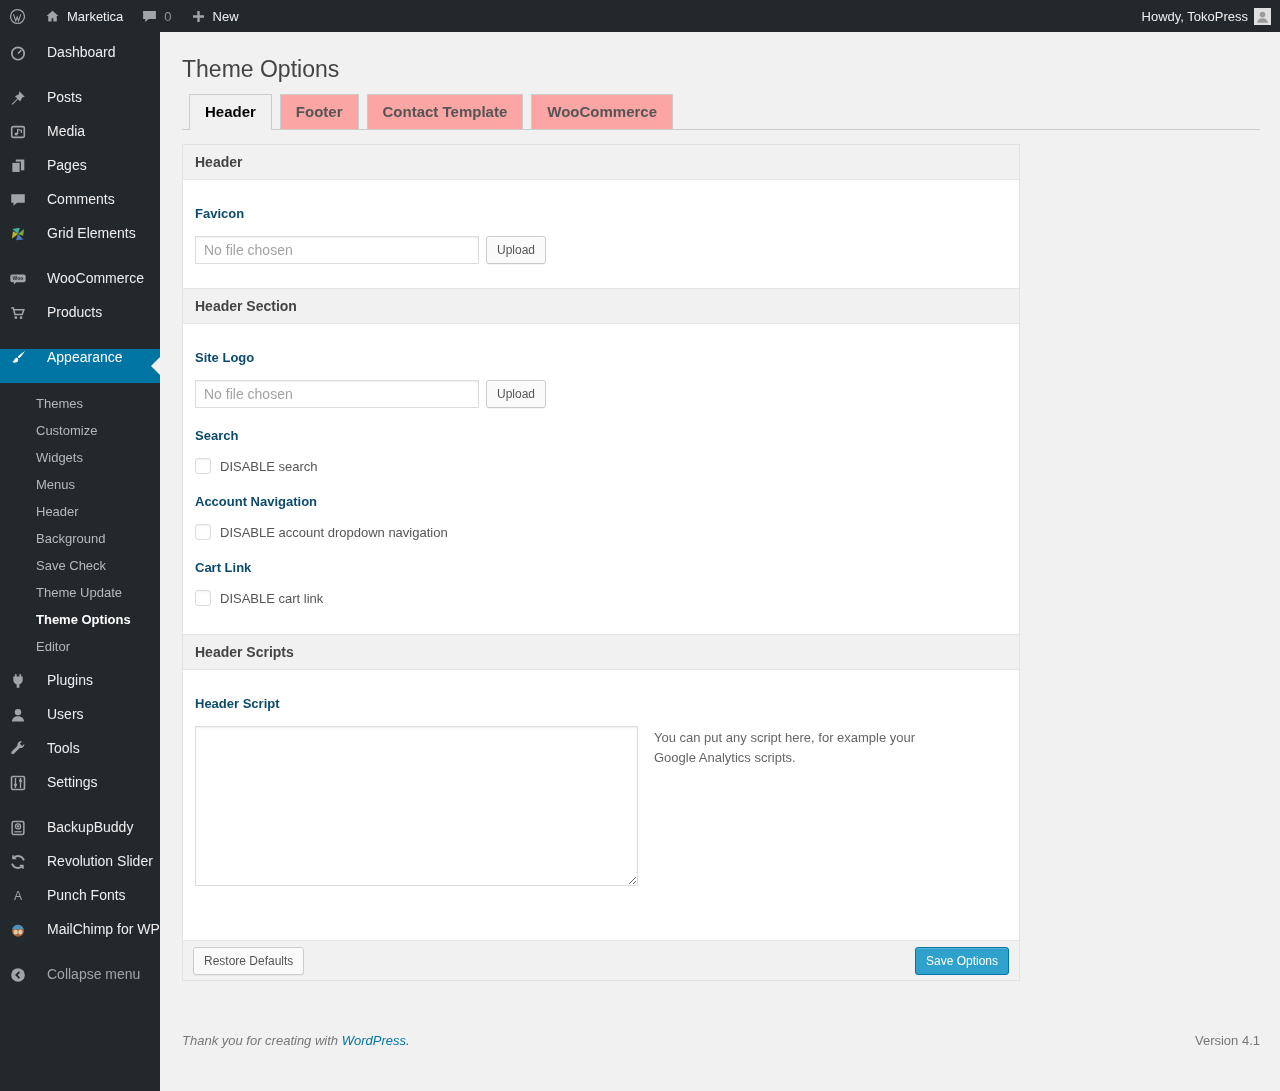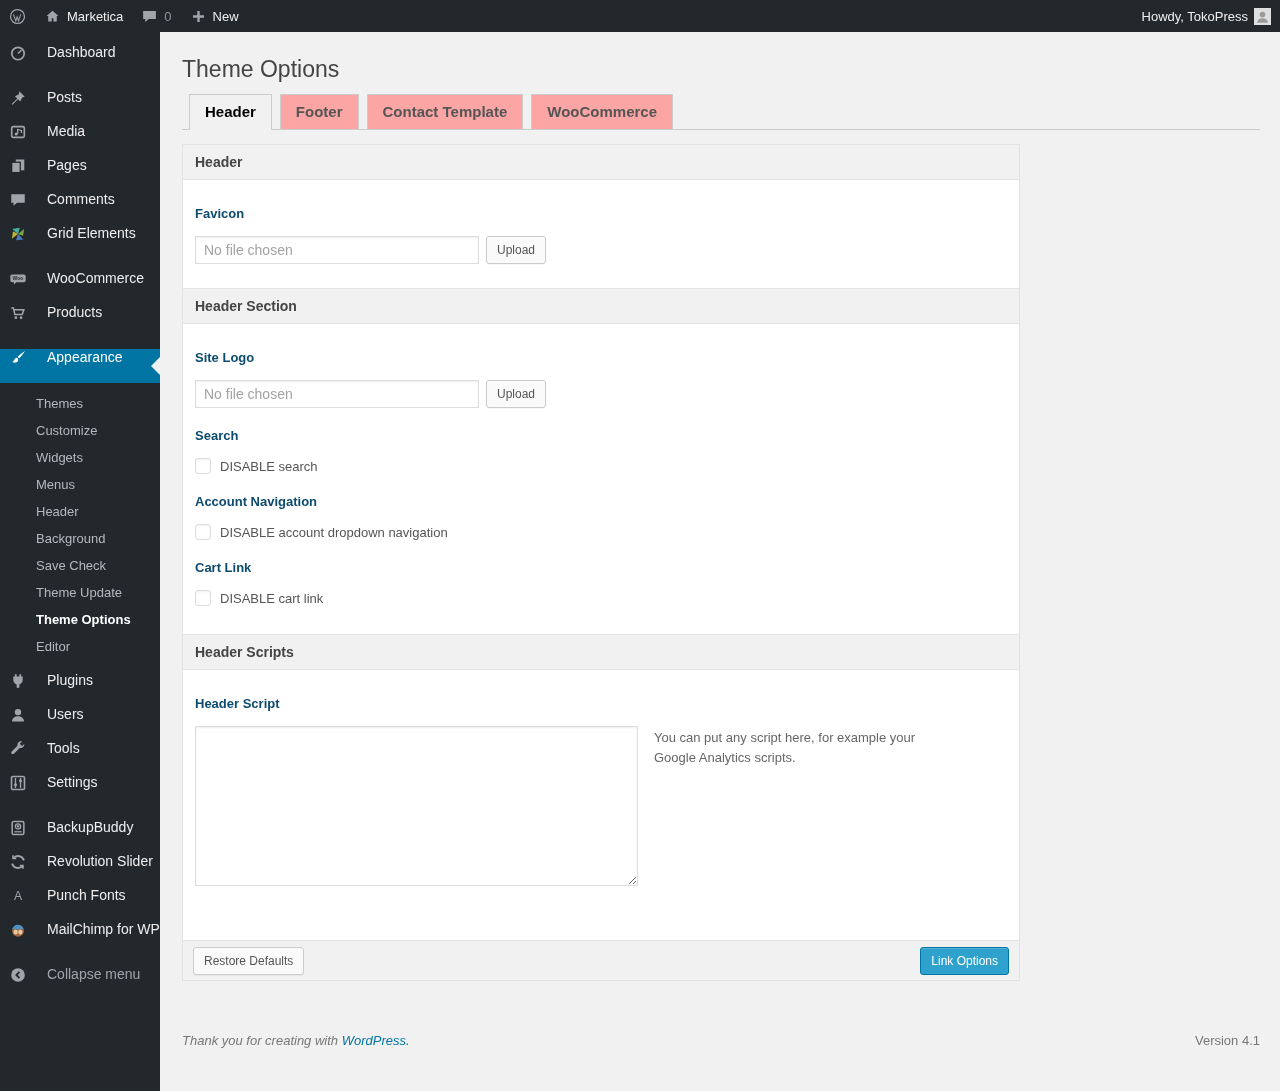--- a/index.html
+++ b/index.html
@@ -447,21 +447,21 @@
                 <div class="script-row">
                   <textarea class="script-textarea" style=""></textarea>
                   <div class="field-note">You can put any script here, for example your Google Analytics scripts.</div>
                 </div>
               </div>
             </div>
           </div>
         </div>
       <div class="panel-footer">
         <button class="button">Restore Defaults</button>
-        <button class="button button-primary">Link Options</button>
+        <button class="button button-primary">Save Options</button>
       </div>
     </div>
 
     <div class="page-footer">
       <div class="thanks"><span>Thank you for creating with </span><a class="wp-link">WordPress.</a></div>
       <div class="version">Version 4.1</div>
     </div>
   </div>
 </div>
 

